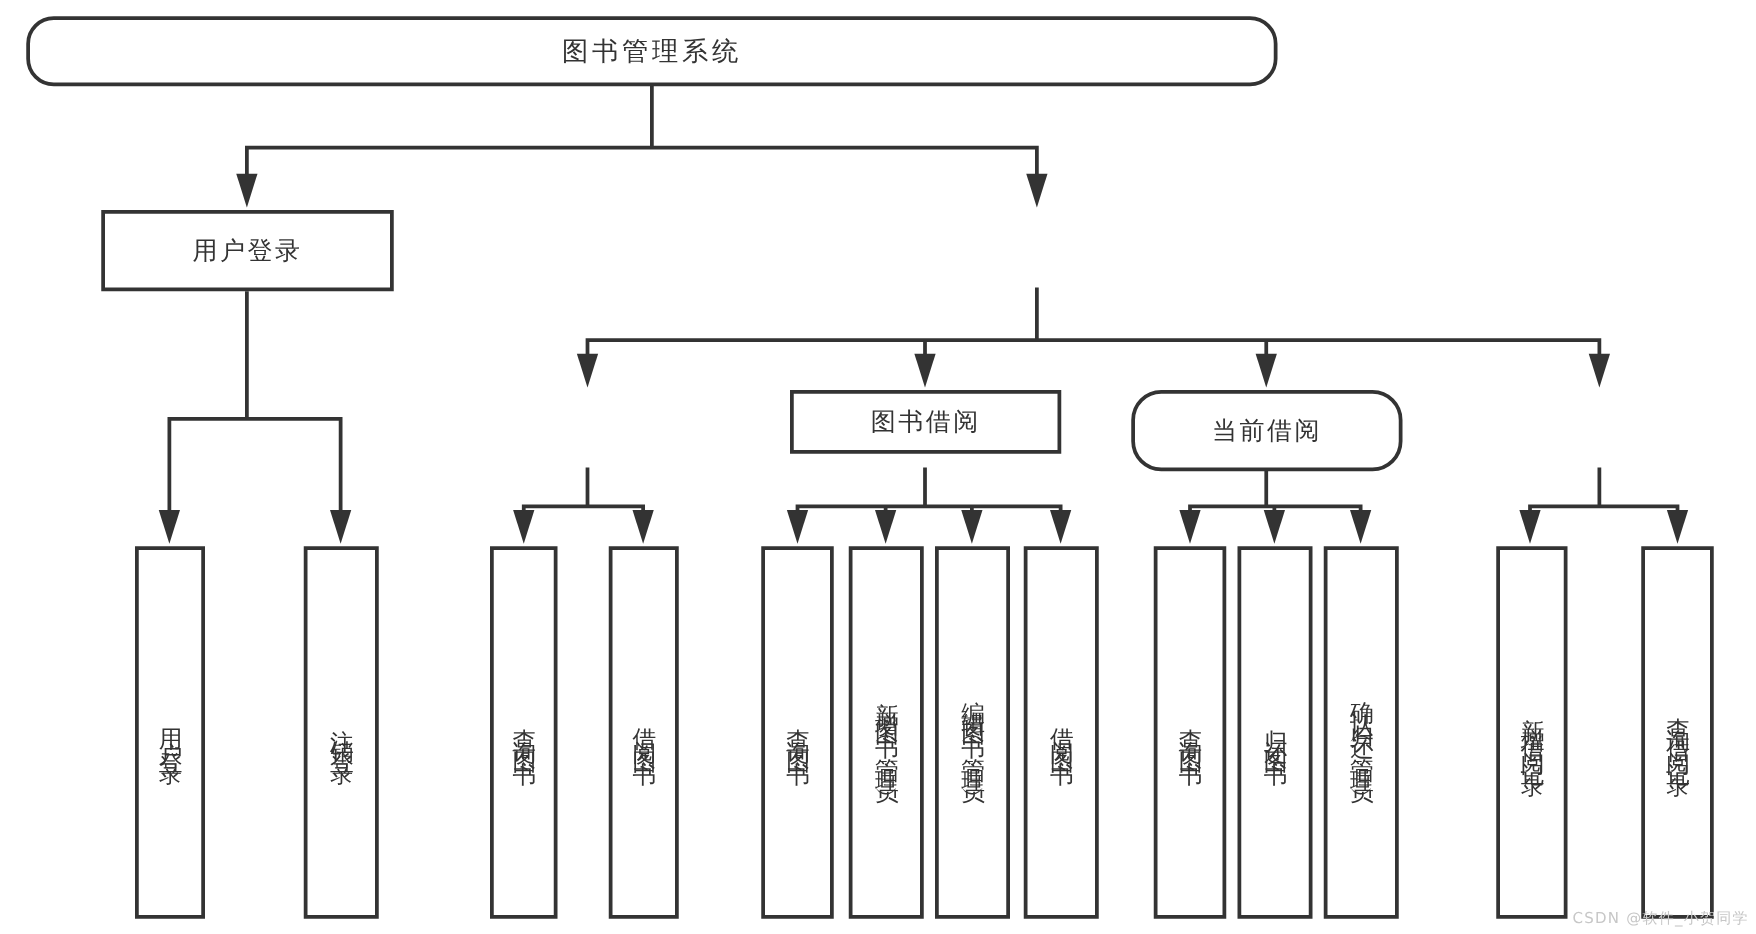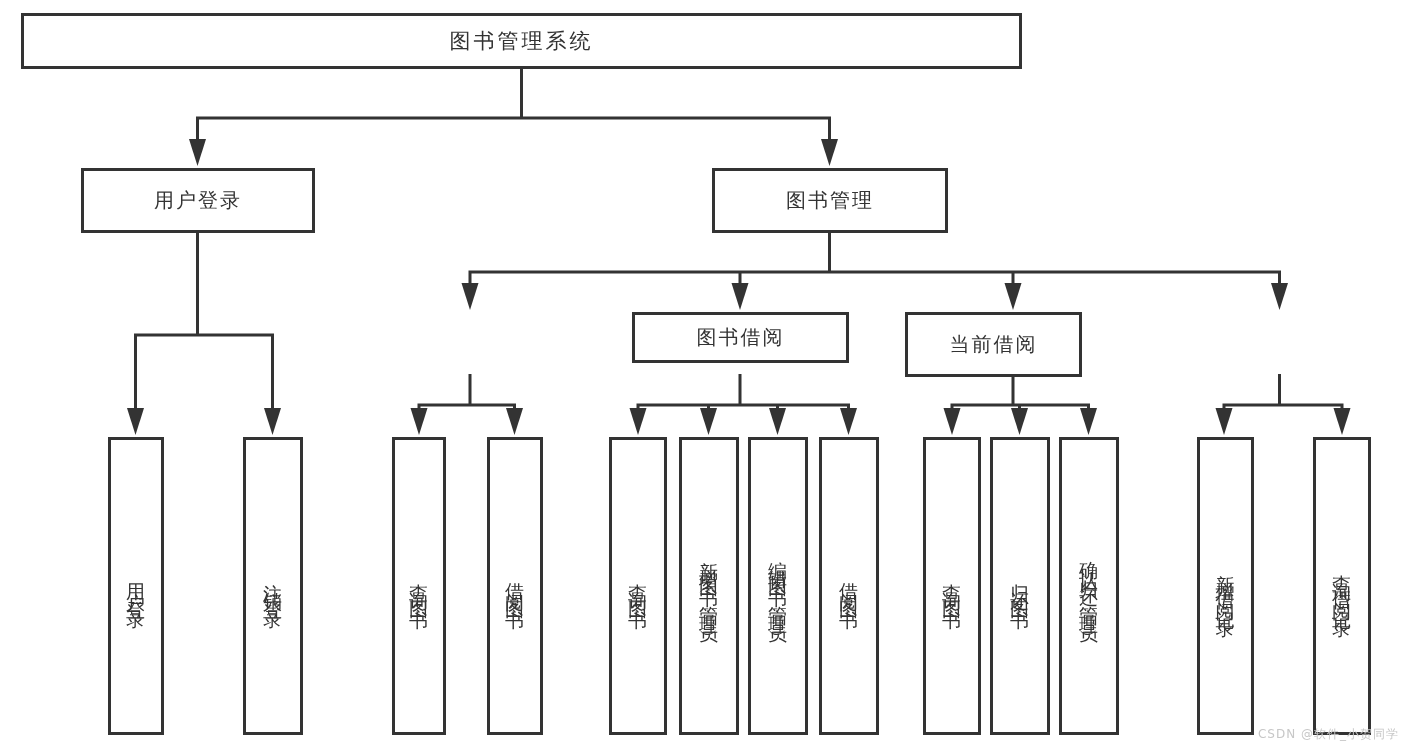--- a/index.html
+++ b/index.html
@@ -83,35 +83,32 @@
       <polygon points="769,408 786,408 777.5,435"></polygon>
       <polygon points="840,408 857,408 848.5,435"></polygon>
       <polygon points="943.5,408 960.5,408 952,435"></polygon>
       <polygon points="1011,408 1028,408 1019.5,435"></polygon>
       <polygon points="1080,408 1097,408 1088.5,435"></polygon>
       <polygon points="1215.5,408 1232.5,408 1224,435"></polygon>
       <polygon points="1333.5,408 1350.5,408 1342,435"></polygon>
     </g>
   </svg>
 
-  <div class="box root" style="left:21px; top:13px; width:1001px; height:56px;">
+  <div class="box root" style="left:21px; top:13px; width:1001px; height:56px;border-radius:22px;">
     <span class="hlabel">图书管理系统</span>
   </div>
 
   <div class="box" style="left:81px; top:168px; width:234px; height:65px;">
     <span class="hlabel">用户登录</span>
   </div>
-  <div class="box" style="left:712px; top:168px; width:236px; height:65px;">
-    <span class="hlabel">图书管理</span>
-  </div>
 
   <div class="box" style="left:632px; top:312px; width:217px; height:51px;">
     <span class="hlabel">图书借阅</span>
   </div>
-  <div class="box" style="left:905px; top:312px; width:177px; height:65px;">
+  <div class="box" style="left:905px; top:312px; width:217px; height:65px;border-radius:24px;">
     <span class="hlabel">当前借阅</span>
   </div>
 
   <div class="box" style="left:108px; top:437px; width:56px; height:298px;">
     <span class="vlabel">用户登录</span>
   </div>
   <div class="box" style="left:243px; top:437px; width:60px; height:298px;">
     <span class="vlabel">注销登录</span>
   </div>
 

